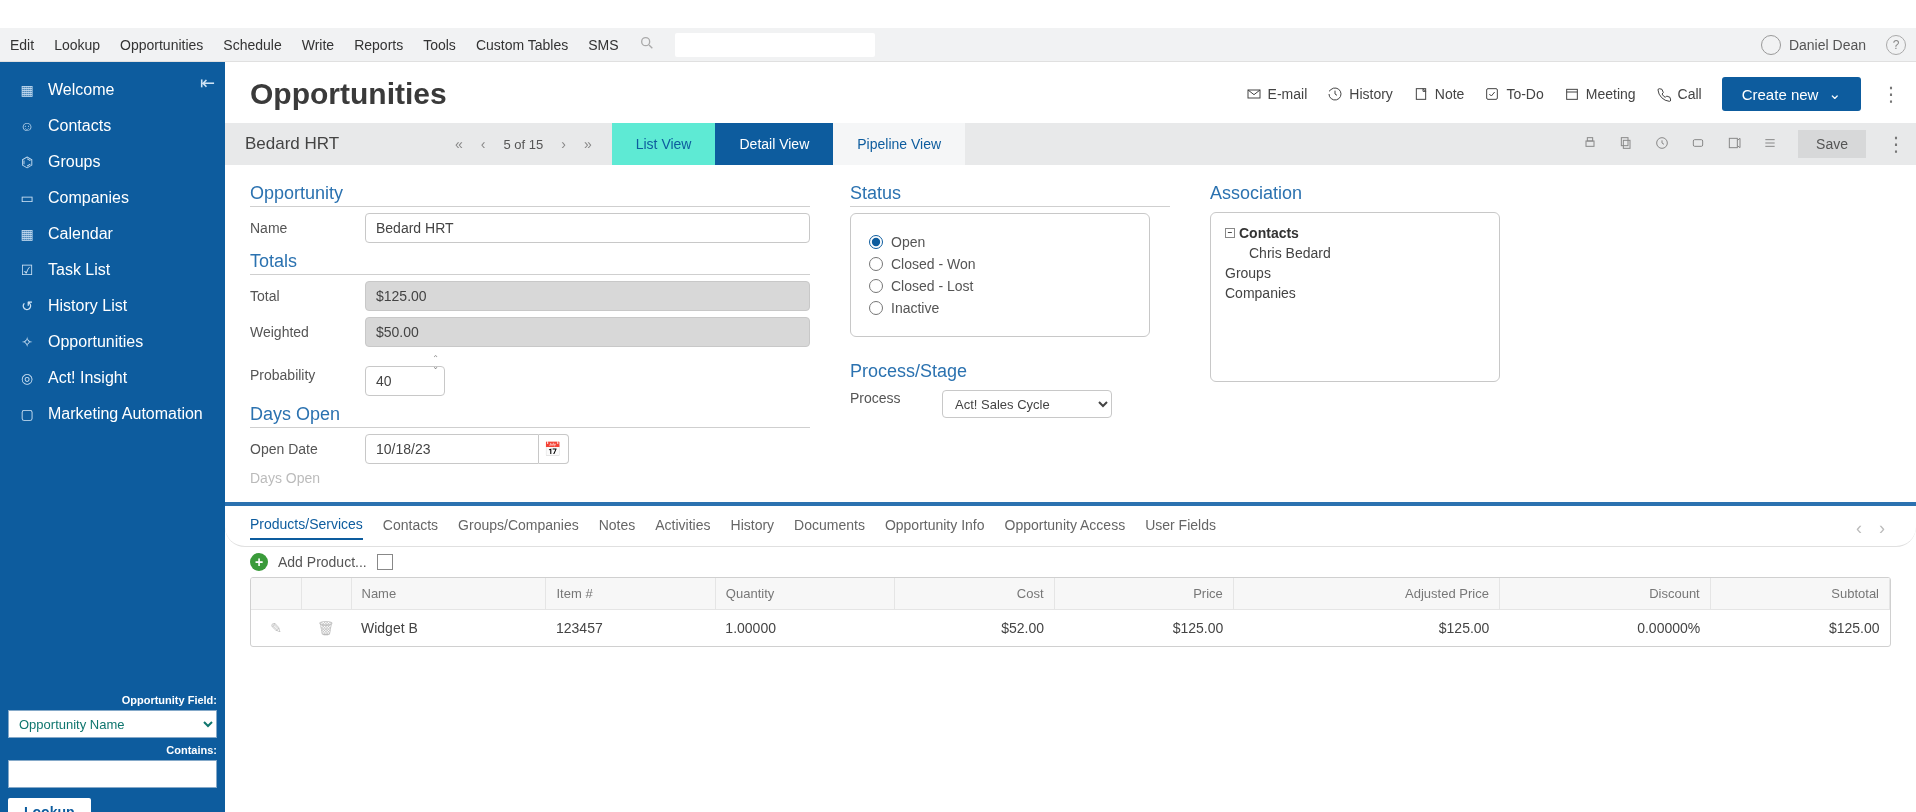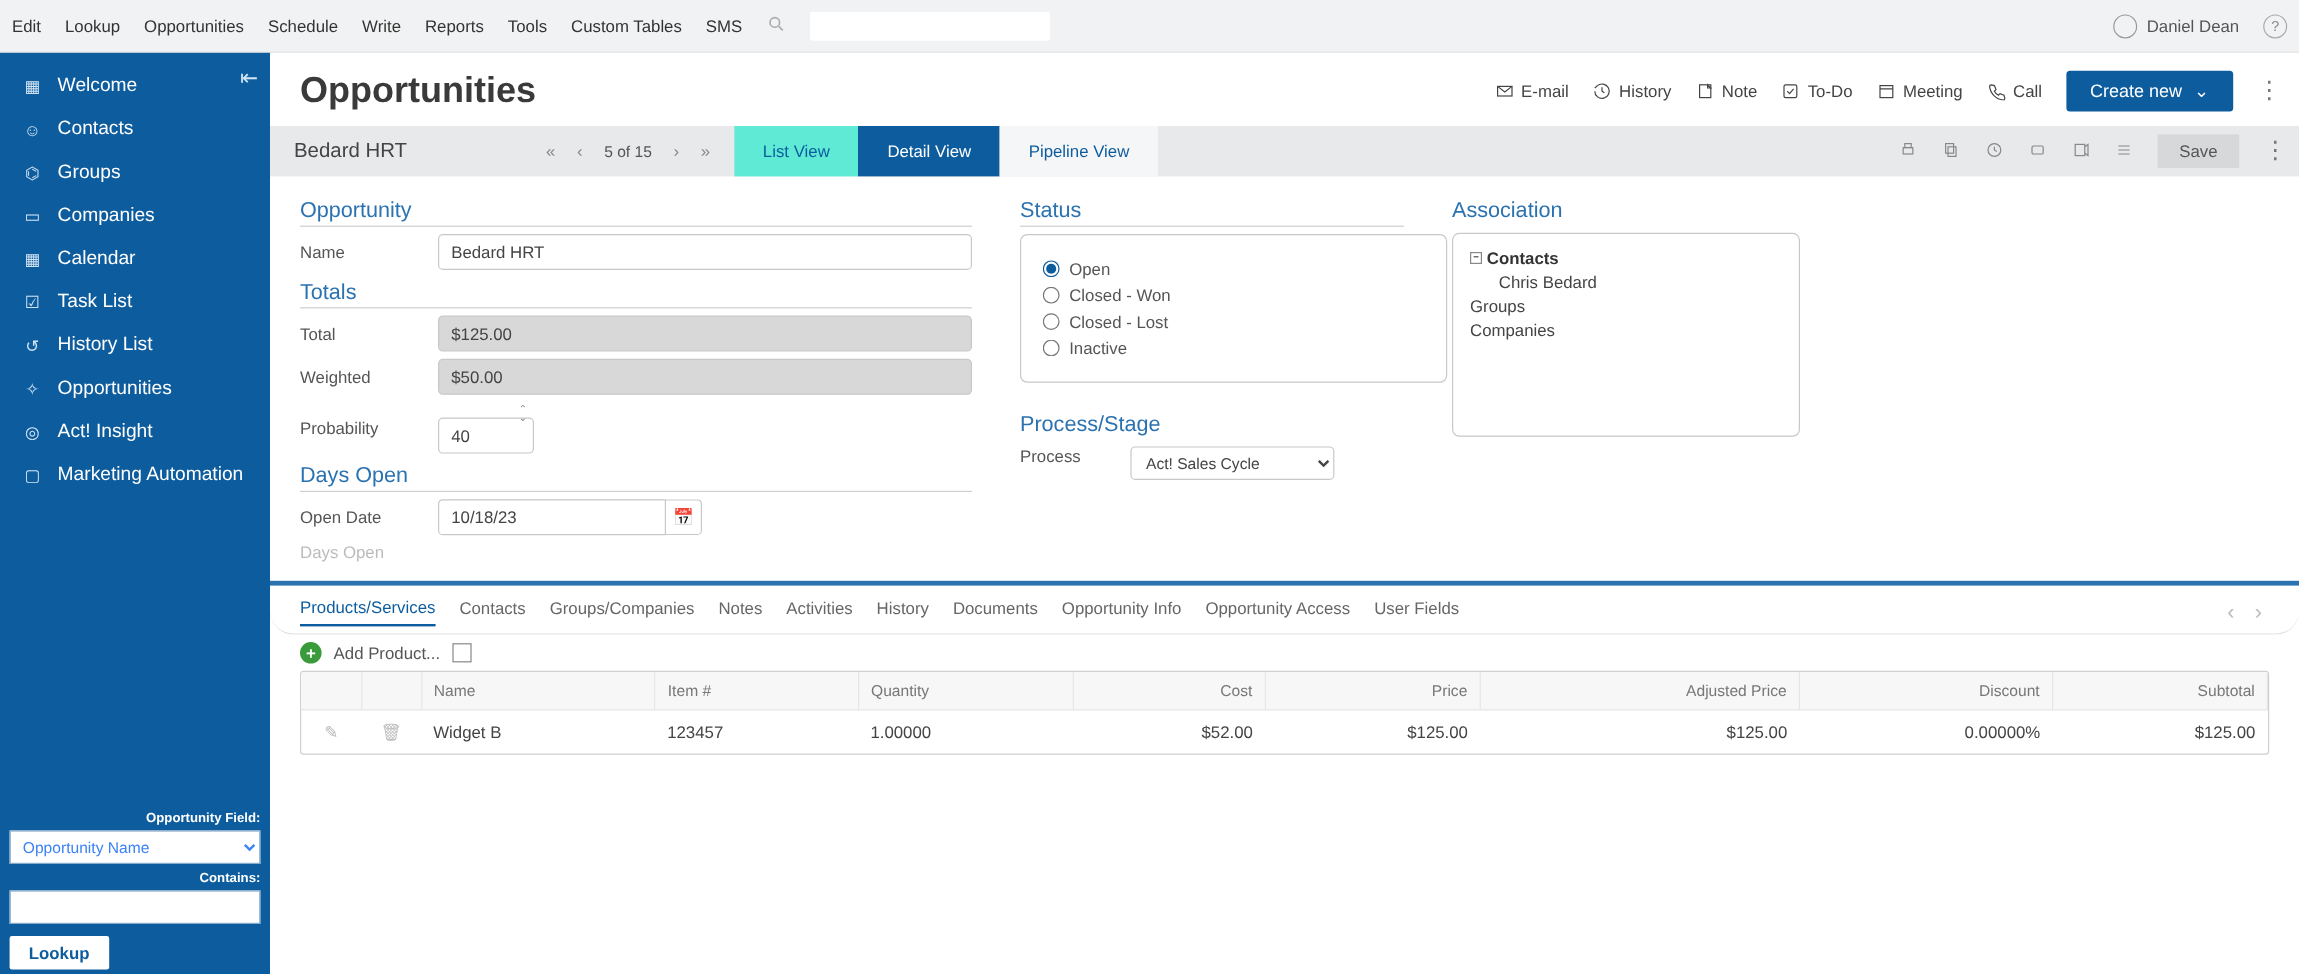--- a/index.html
+++ b/index.html
@@ -1,34 +1,34 @@
 <!DOCTYPE html>
 <html><head>
 <meta charset="utf-8">
 <style>
 * { box-sizing: border-box; margin:0; padding:0; font-family: -apple-system, BlinkMacSystemFont, "Segoe UI", Arial, sans-serif; }
 body { background:#fff; color:#333; font-size:14px; width:1916px; height:812px; overflow:hidden; position:relative;}
-.topbar { height:44px; background:#f1f2f3; display:flex; align-items:center; padding:0 10px; gap:20px; border-bottom:1px solid #e0e0e0;}
+.topbar { height:34px; background:#f1f2f3; display:flex; align-items:center; padding:0 10px; gap:20px; border-bottom:1px solid #e0e0e0;margin-top:28px;}
 .topbar .menu-item { color:#333; cursor:pointer; font-size:14px;}
 .topbar .search { width:200px; height:24px; background:#fff; border:none; border-radius:2px; padding:0 8px;}
 .topbar .spacer{flex:1;}
 .topbar .user { display:flex; align-items:center; gap:8px; color:#555;}
 .topbar .user .avatar { width:20px; height:20px; border:1px solid #999; border-radius:50%;}
 .topbar .help { width:20px;height:20px;border:1px solid #aaa;border-radius:50%;display:flex;align-items:center;justify-content:center;color:#888;font-size:12px;}
 
 .shell { display:flex; height:calc(100% - 38px);}
 .sidebar { width:225px; background:#0d5c9e; color:#fff; position:relative; display:flex; flex-direction:column;}
 .sidebar .logo-area { padding:20px 20px 10px; font-size:32px; font-weight:bold; font-style:italic; letter-spacing:-1px;}
 .sidebar .collapse { position:absolute; top:10px; right:10px; color:#cfe3f5; font-size:18px;}
 .sidebar .nav { padding:10px 0;}
 .sidebar .nav-item { display:flex; align-items:center; gap:12px; padding:9px 18px; font-size:16px; cursor:pointer;}
 .sidebar .nav-item .nicon { width:18px; height:18px; display:inline-flex; align-items:center; justify-content:center; font-size:14px; color:#cfe3f5;}
 .sidebar .section-lower { padding:10px 8px; margin-top:auto;}
 .sidebar label.small { font-size:11px; font-weight:bold; display:block; margin:6px 0 4px;text-align:right;}
-.sidebar select, .sidebar input.txt { width:100%; height:28px; border:1px solid #85a9c9; background:#fff; color:#3b82f6; padding:0 6px; font-size:13px;}
+.sidebar select, .sidebar input.txt { width:100%; height:28px; border:1px solid #85a9c9; background:#fff; color:#0f766e; padding:0 6px; font-size:13px;}
 .sidebar .lookup-btn { margin-top:10px; background:#fff; color:#0d5c9e; border:none; padding:6px 16px; border-radius:2px; font-weight:bold; font-size:14px;}
 
 .main { flex:1; background:#fff; display:flex; flex-direction:column; position:relative; overflow:hidden;}
 .page-head { display:flex; align-items:center; padding:15px 25px 12px; gap:20px;}
 .page-head h1 { font-size:30px; color:#3a3a3a; font-weight:600;}
 .page-head .spacer{flex:1;}
 .page-head .action{display:flex;align-items:center;gap:6px;color:#444;font-size:14px;cursor:pointer;}
 .page-head .action svg{width:16px;height:16px;}
 .create-btn { background:#0d5c9e; color:#fff; border:none; padding:8px 20px; border-radius:3px; font-size:15px; display:flex; align-items:center; gap:10px;}
 .kebab{color:#777;font-size:20px;line-height:10px;text-align:center;width:10px;}
@@ -47,29 +47,29 @@
 .detail-body { padding:10px 25px; display:flex; gap:40px; overflow:hidden; flex:0 0 auto;}
 .col { }
 .section-title { color:#2b72b0; font-size:18px; margin:8px 0 6px; border-bottom:1px solid #cfcfcf; padding-bottom:2px;}
 .section-title.noline{border-bottom:none;}
 .field-row { display:flex; align-items:center; gap:10px; margin:6px 0;}
 .field-row label { width:105px; color:#555; font-size:14px;}
 .field-row .val { flex:1;}
 .inp { height:30px; border:1px solid #c8c8c8; border-radius:4px; padding:0 10px; font-size:14px; color:#444; background:#fff;}
 .inp.ro { background:#d8d8d8; border-color:#c8c8c8;}
 .inp.wide{width:520px;}
-.inp.med{width:190px;}
+.inp.med{width:174px;}
 .inp.sm{width:80px;margin-top:13px;}
 .spin{position:relative;display:inline-block;}
 .spin::after{content:'⌃\A⌄'; white-space:pre; position:absolute; right:6px; top:2px; font-size:8px; line-height:8px; color:#888; text-align:center;}
 .calfield{display:flex;}
 .calfield .calbtn{width:30px;height:30px;border:1px solid #c8c8c8;border-left:none;border-radius:0 4px 4px 0;display:flex;align-items:center;justify-content:center;color:#666;}
 .calfield .inp{border-radius:4px 0 0 4px;}
 
-.status-box { border:1px solid #c8c8c8; border-radius:6px; padding:14px 18px; width:356px;}
+.status-box { border:1px solid #c8c8c8; border-radius:6px; padding:14px 18px; width:300px;}
 .status-box .radio-row{display:flex;align-items:center;gap:8px;margin:6px 0;color:#555;}
 .status-box input[type=radio]{accent-color:#0d5c9e;width:14px;height:14px;}
 
 .assoc-box { border:1px solid #c8c8c8; border-radius:6px; padding:10px 14px; width:290px; height:170px;}
 .assoc-box .grp-head{font-weight:bold;color:#333;margin:2px 0;display:flex;align-items:center;gap:4px;}
 .assoc-box .minus{display:inline-block;width:10px;height:10px;border:1px solid #888;font-size:8px;line-height:8px;text-align:center;}
 .assoc-box .child{padding-left:24px;color:#444;margin:4px 0;}
 .assoc-box .grp{color:#444;margin:4px 0;}
 
 .proc-row{display:flex;align-items:flex-start;gap:12px;margin-top:4px;}

